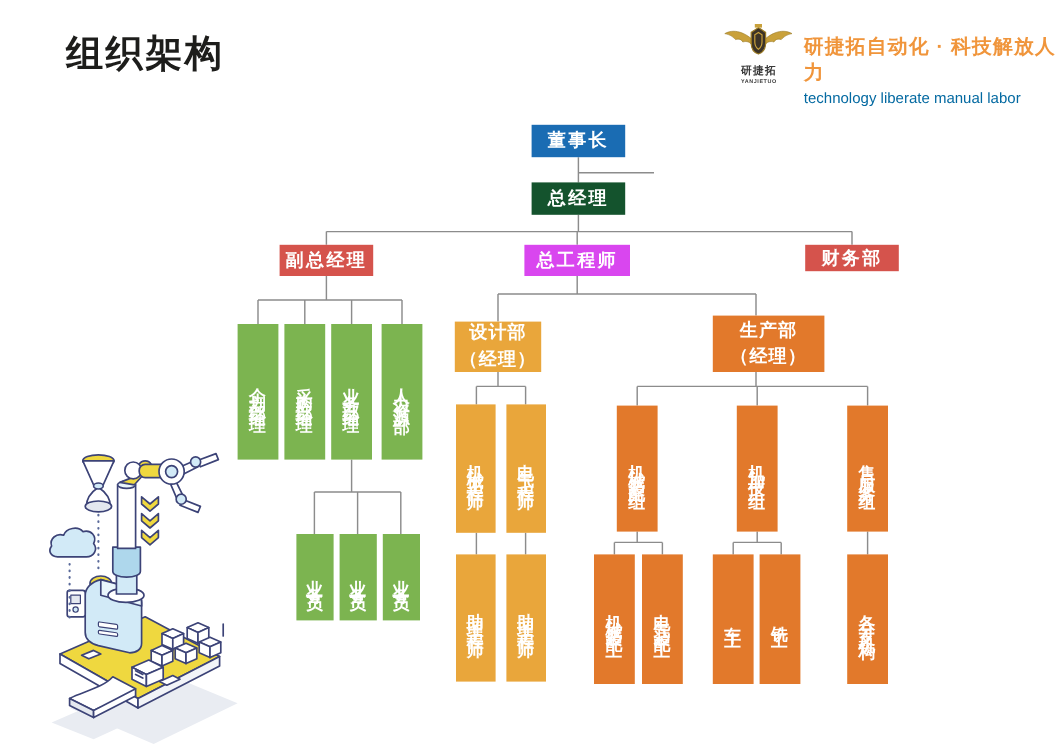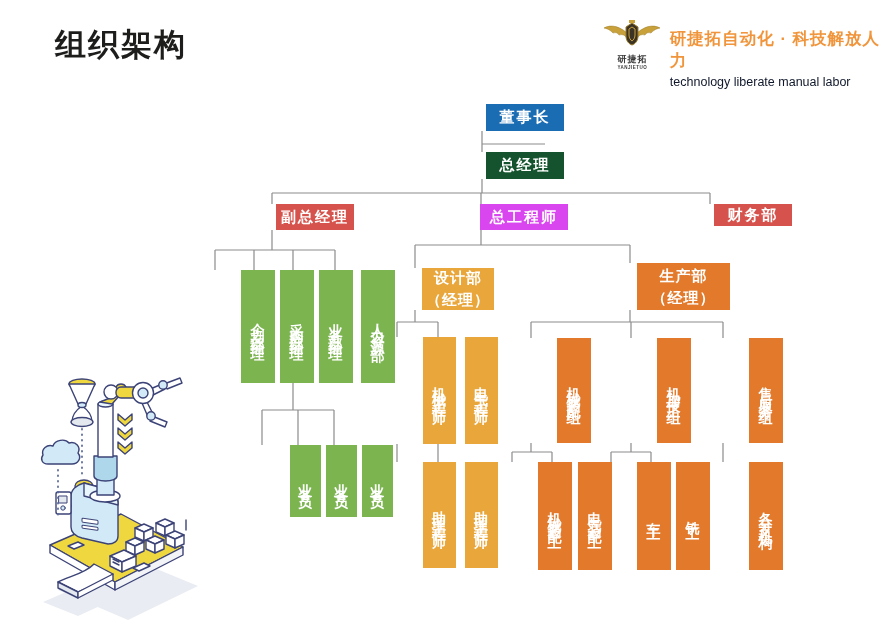--- a/index.html
+++ b/index.html
@@ -13,21 +13,21 @@
   .logo{position:absolute;left:603px;top:20px;display:flex;align-items:flex-start;}
   .logo-emblem{display:flex;flex-direction:column;align-items:center;width:62px;}
   .logo-emblem .zh{font-size:9px;font-weight:700;color:#3a3a3a;line-height:1.1;margin-top:1px;letter-spacing:1px;}
   .logo-emblem .en{font-size:4.5px;font-weight:700;color:#3a3a3a;letter-spacing:.5px;}
   .logo-text{margin-left:8px;padding-top:8px;}
   .logo-text .zh{font-size:16.5px;font-weight:700;letter-spacing:1px;}
   .logo-text .en{font-size:12.5px;font-weight:400;margin-top:3px;}
   
   .node{
     position:absolute;color:#fff;display:flex;align-items:center;justify-content:center;
-    font-weight:700;box-sizing:border-box;text-align:center;margin-left:43px;
+    font-weight:700;box-sizing:border-box;text-align:center;
   }
   .node.h{font-size:15px;letter-spacing:2px;}
   .node.h2{flex-direction:column;font-size:15px;line-height:1.45;letter-spacing:1px;}
   .node.v{
     writing-mode:vertical-rl;text-orientation:upright;
     font-size:14px;letter-spacing:6px;
   }
   svg{position:absolute;left:0;top:0;}
   .lines{stroke:#8c8c8c;stroke-width:1.2;fill:none;}
 </style>
@@ -45,21 +45,21 @@
         <path d="M31 16 C40 6 50 4 57 8 C52 9 50 11 48 13 C45 12 43 13 42 15 C39 14 36 15 35 17 Z" fill="#c9a13b" stroke="#9a7a25" stroke-width="0.5"></path>
         <path d="M29 3 L35 7 L35 16 C35 21 32 24 29 25 C26 24 23 21 23 16 L23 7 Z" fill="#3c3327" stroke="#9a7a25" stroke-width="1"></path>
         <path d="M29 7 L32 9 L32 15 C32 18 30.5 20 29 21 C27.5 20 26 18 26 15 L26 9 Z" fill="none" stroke="#c9a13b" stroke-width="1"></path>
         <rect x="26" y="0" width="6" height="3" fill="#c9a13b"></rect>
       </svg>
       <div class="zh">研捷拓</div>
       <div class="en">YANJIETUO</div>
     </div>
     <div class="logo-text">
       <div class="zh" style="color: rgb(240, 149, 59);">研捷拓自动化 · 科技解放人力</div>
-      <div class="en" style="color: #0f172a;">technology liberate manual labor</div>
+      <div class="en" style="color: #0369a1;">technology liberate manual labor</div>
     </div>
   </div>
 
   <svg width="886" height="626" viewBox="0 0 886 626">
     <path class="lines" d="M482 131 V152 M482 144 H545 M482 179 V193 M272 193 H710 M272 193 V204 M481 193 V204 M710 193 V204"></path>
     <path class="lines" d="M272 230 V250 M215 250 H335 M215 250 V270 M254 250 V270 M293 250 V270 M335 250 V270 M293 383 V410 M262 410 H334 M262 410 V445 M298 410 V445 M334 410 V445"></path>
     <path class="lines" d="M481 230 V245 M415 245 H630 M415 245 V268 M630 245 V263 M415 310 V322 M397 322 H438 M397 322 V337 M438 322 V337 M397 444 V462 M438 444 V462"></path>
     <path class="lines" d="M630 310 V322 M531 322 H723 M531 322 V338 M631 322 V338 M723 322 V338 M531 443 V452 M512 452 H552 M512 452 V462 M552 452 V462 M631 443 V452 M611 452 H651 M611 452 V462 M651 452 V462 M723 443 V462"></path>
   </svg>
 

